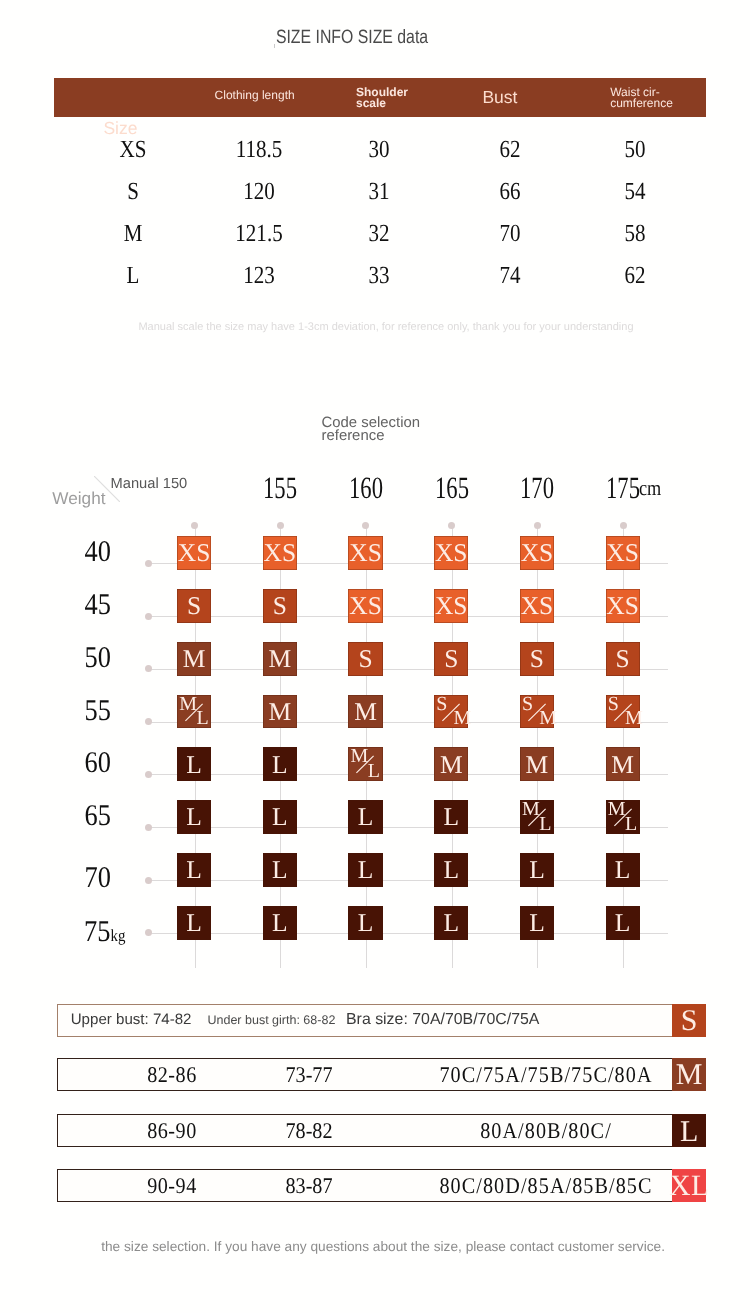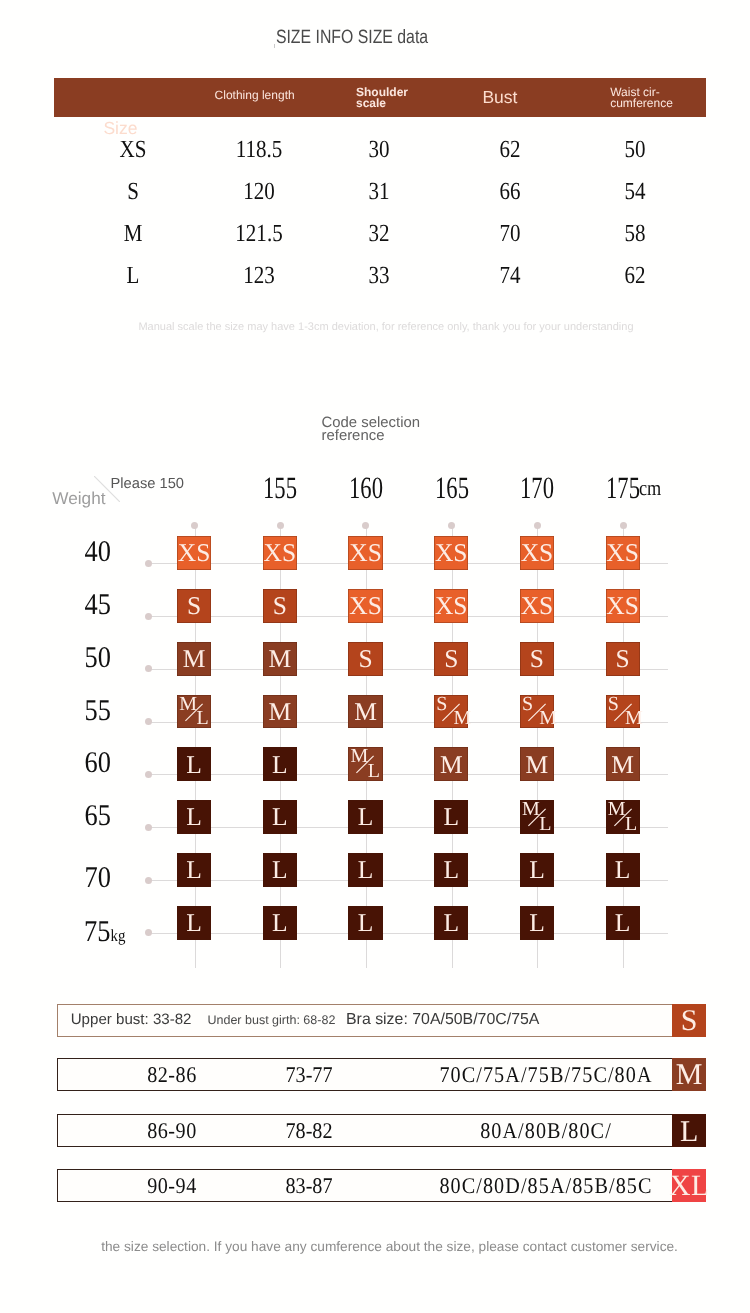--- a/index.html
+++ b/index.html
@@ -158,21 +158,21 @@
         <div class="td b5">62</div>
       </div>
     </div>
   </div>
   <div class="note">Manual scale the size may have 1-3cm deviation, for reference only, thank you for your understanding</div>
 
   <div class="sec2-title"><span>Code selection reference</span></div>
 
   <div class="chart">
     <div class="weight-lbl">Weight</div>
-    <div class="height-lbl"><span>Please</span> <span>150</span></div>
+    <div class="height-lbl"><span>Manual</span> <span>150</span></div>
     <svg class="diag" viewBox="0 0 26 26">
         <line x1="0" y1="0" x2="26" y2="26" stroke="#dedede" stroke-width="1.2"></line>
       </svg>
 
     <div class="hline" style="top:563.2px"></div>
     <div class="hline" style="top:616.0px"></div>
     <div class="hline" style="top:668.8px"></div>
     <div class="hline" style="top:721.6px"></div>
     <div class="hline" style="top:774.4px"></div>
     <div class="hline" style="top:827.2px"></div>
@@ -302,23 +302,23 @@
     <div class="cell c-l" style="left:605.5px;top:853.0px">L</div>
     <div class="cell c-l" style="left:177.0px;top:905.8px">L</div>
     <div class="cell c-l" style="left:262.7px;top:905.8px">L</div>
     <div class="cell c-l" style="left:348.4px;top:905.8px">L</div>
     <div class="cell c-l" style="left:434.1px;top:905.8px">L</div>
     <div class="cell c-l" style="left:519.8px;top:905.8px">L</div>
     <div class="cell c-l" style="left:605.5px;top:905.8px">L</div>
   </div>
 
   <div class="bra r1" style="top:1003.6px">
-    <div class="lbl b-upper">Upper bust: 33-82</div>
+    <div class="lbl b-upper">Upper bust: 74-82</div>
     <div class="lbl b-under">Under bust girth: 68-82</div>
-    <div class="lbl b-size">Bra size: 70A/50B/70C/75A</div>
+    <div class="lbl b-size">Bra size: 70A/70B/70C/75A</div>
     <div class="tag c-s">S</div>
   </div>
   <div class="bra" style="top:1057.8px">
     <div class="lbl vnum v-upper">82-86</div>
     <div class="lbl vnum v-under">73-77</div>
     <div class="lbl vnum v-size">70C/75A/75B/75C/80A</div>
     <div class="tag c-m">M</div>
   </div>
   <div class="bra" style="top:1114.0px">
     <div class="lbl vnum v-upper">86-90</div>
@@ -327,15 +327,15 @@
     <div class="tag c-l">L</div>
   </div>
   <div class="bra" style="top:1168.8px">
     <div class="lbl vnum v-upper">90-94</div>
     <div class="lbl vnum v-under">83-87</div>
     <div class="lbl vnum v-size">80C/80D/85A/85B/85C</div>
     <div class="tag xl c-xl">XL</div>
   </div>
 
   <div class="foot">
-    <div>the size selection. If you have any cumference about the size, please contact customer service.</div>
+    <div>the size selection. If you have any questions about the size, please contact customer service.</div>
   </div>
 </div>
 
 </body></html>

